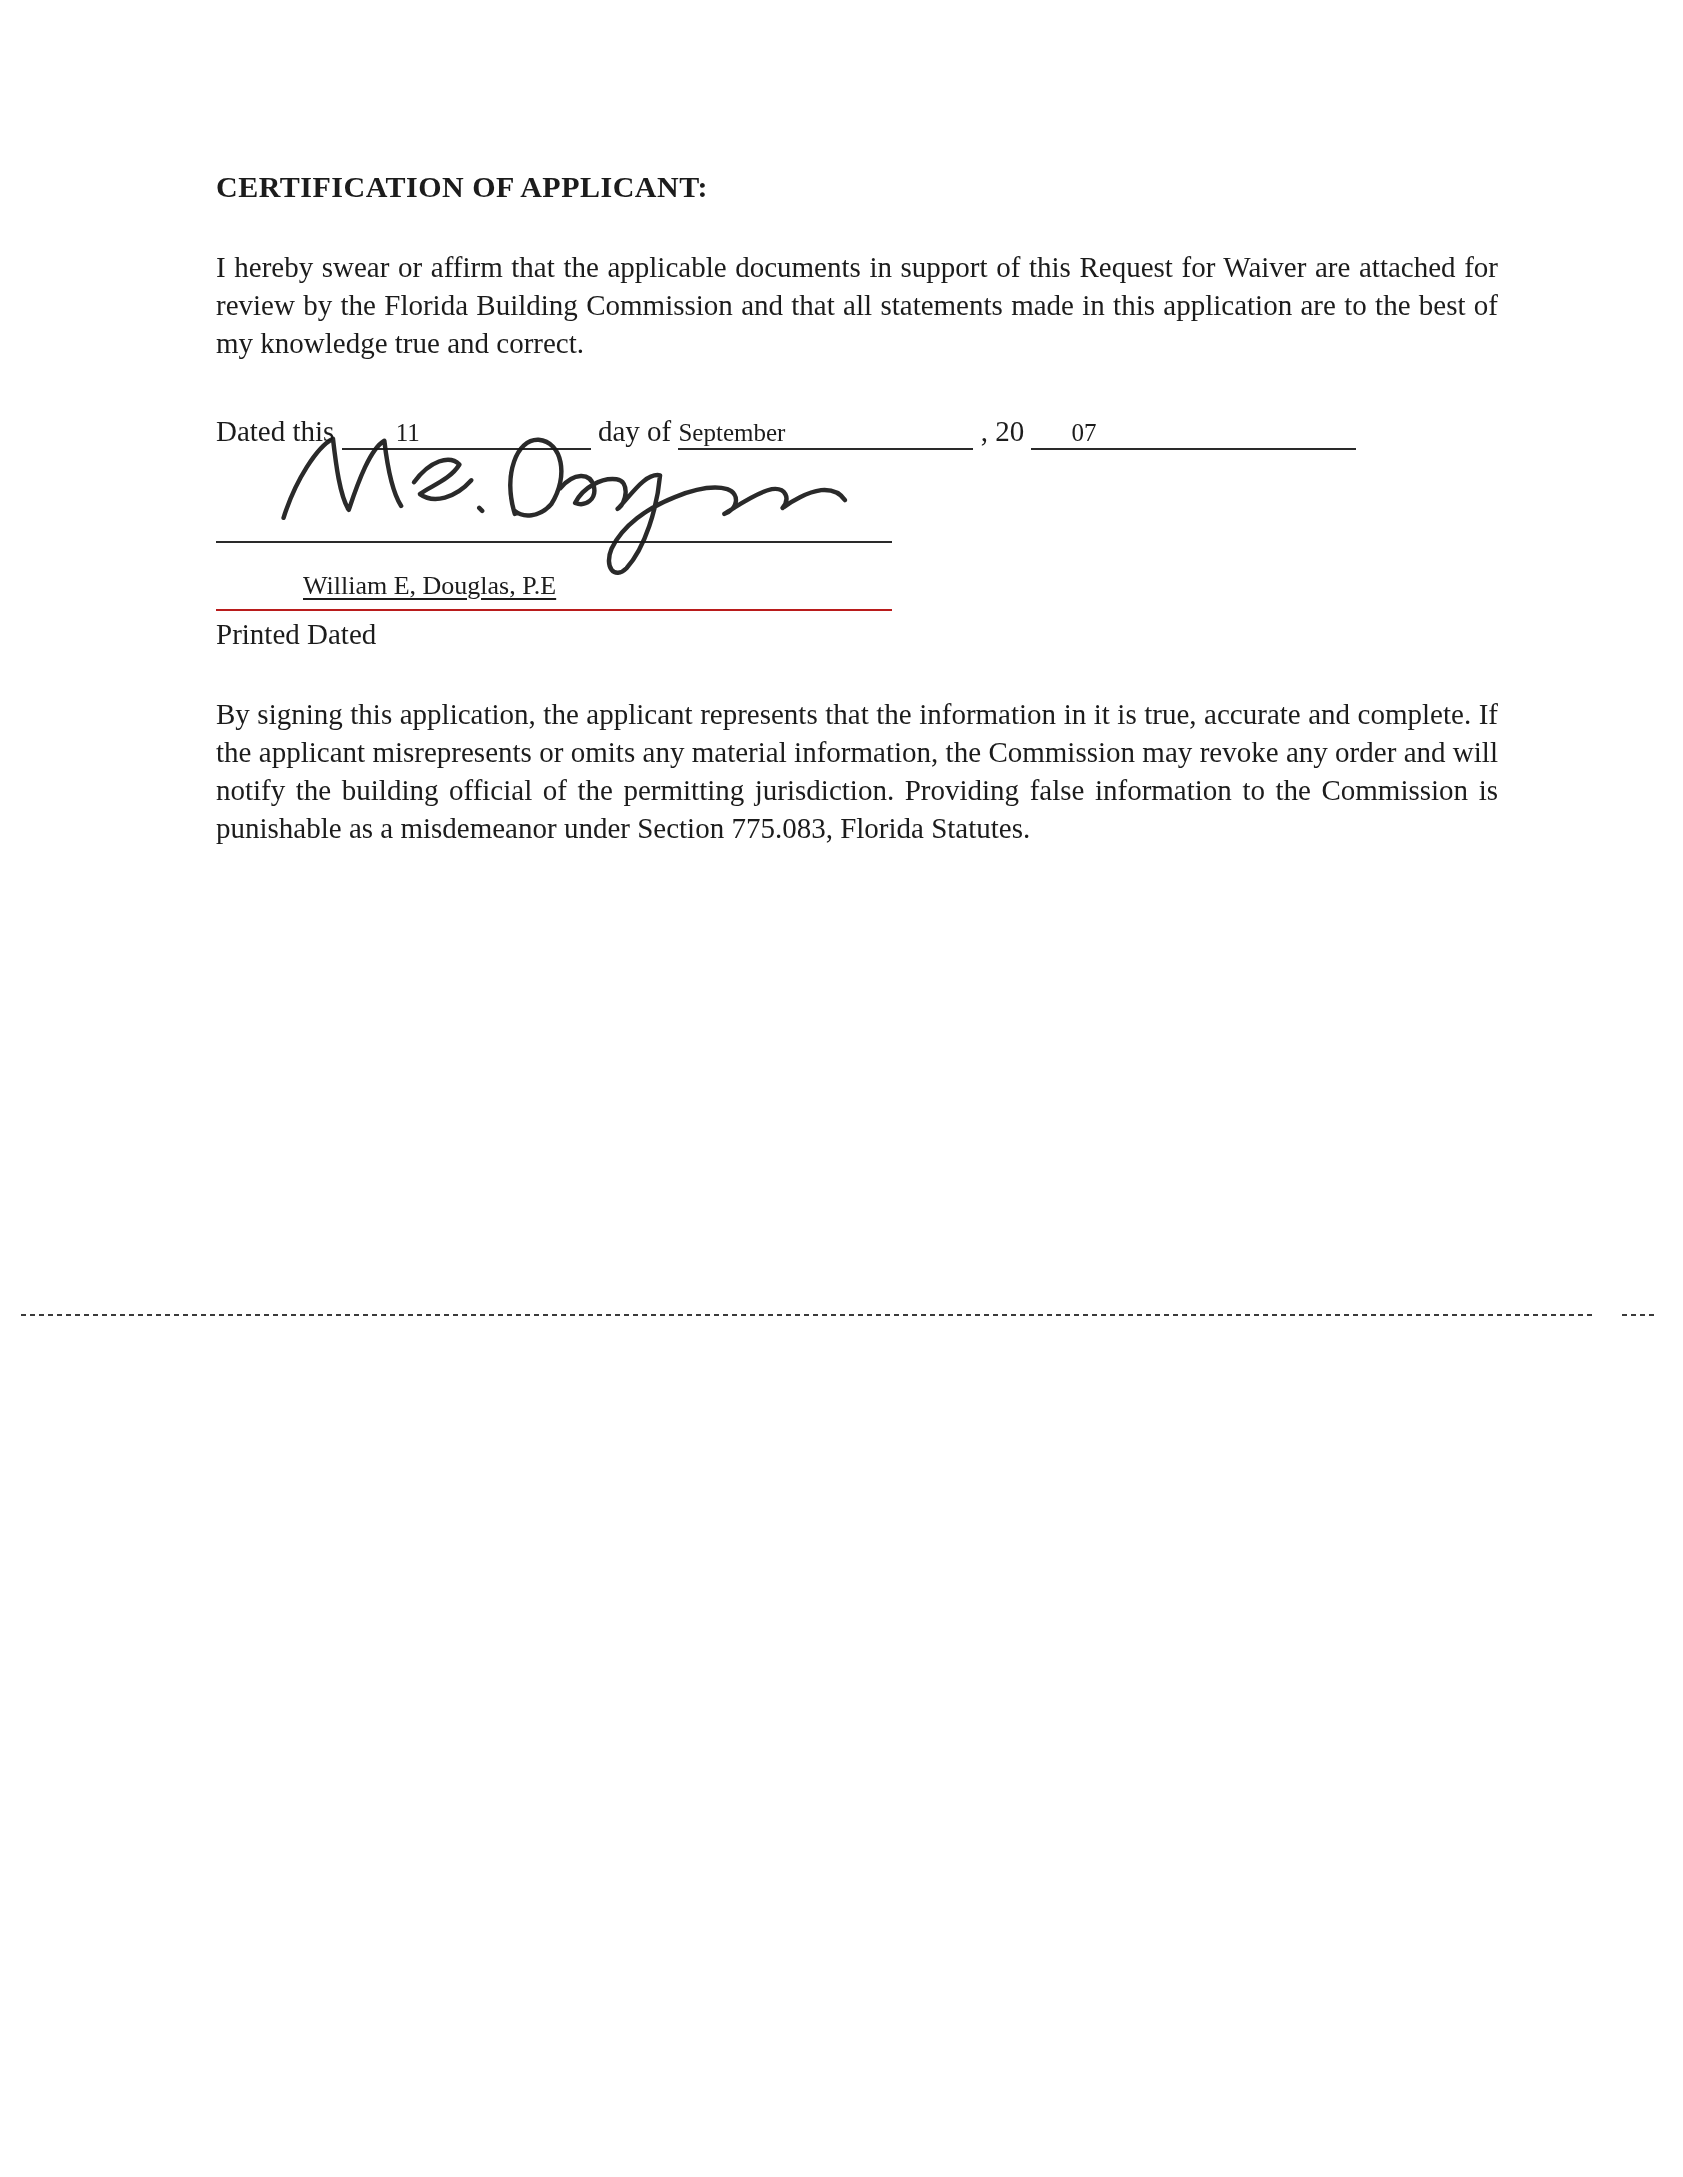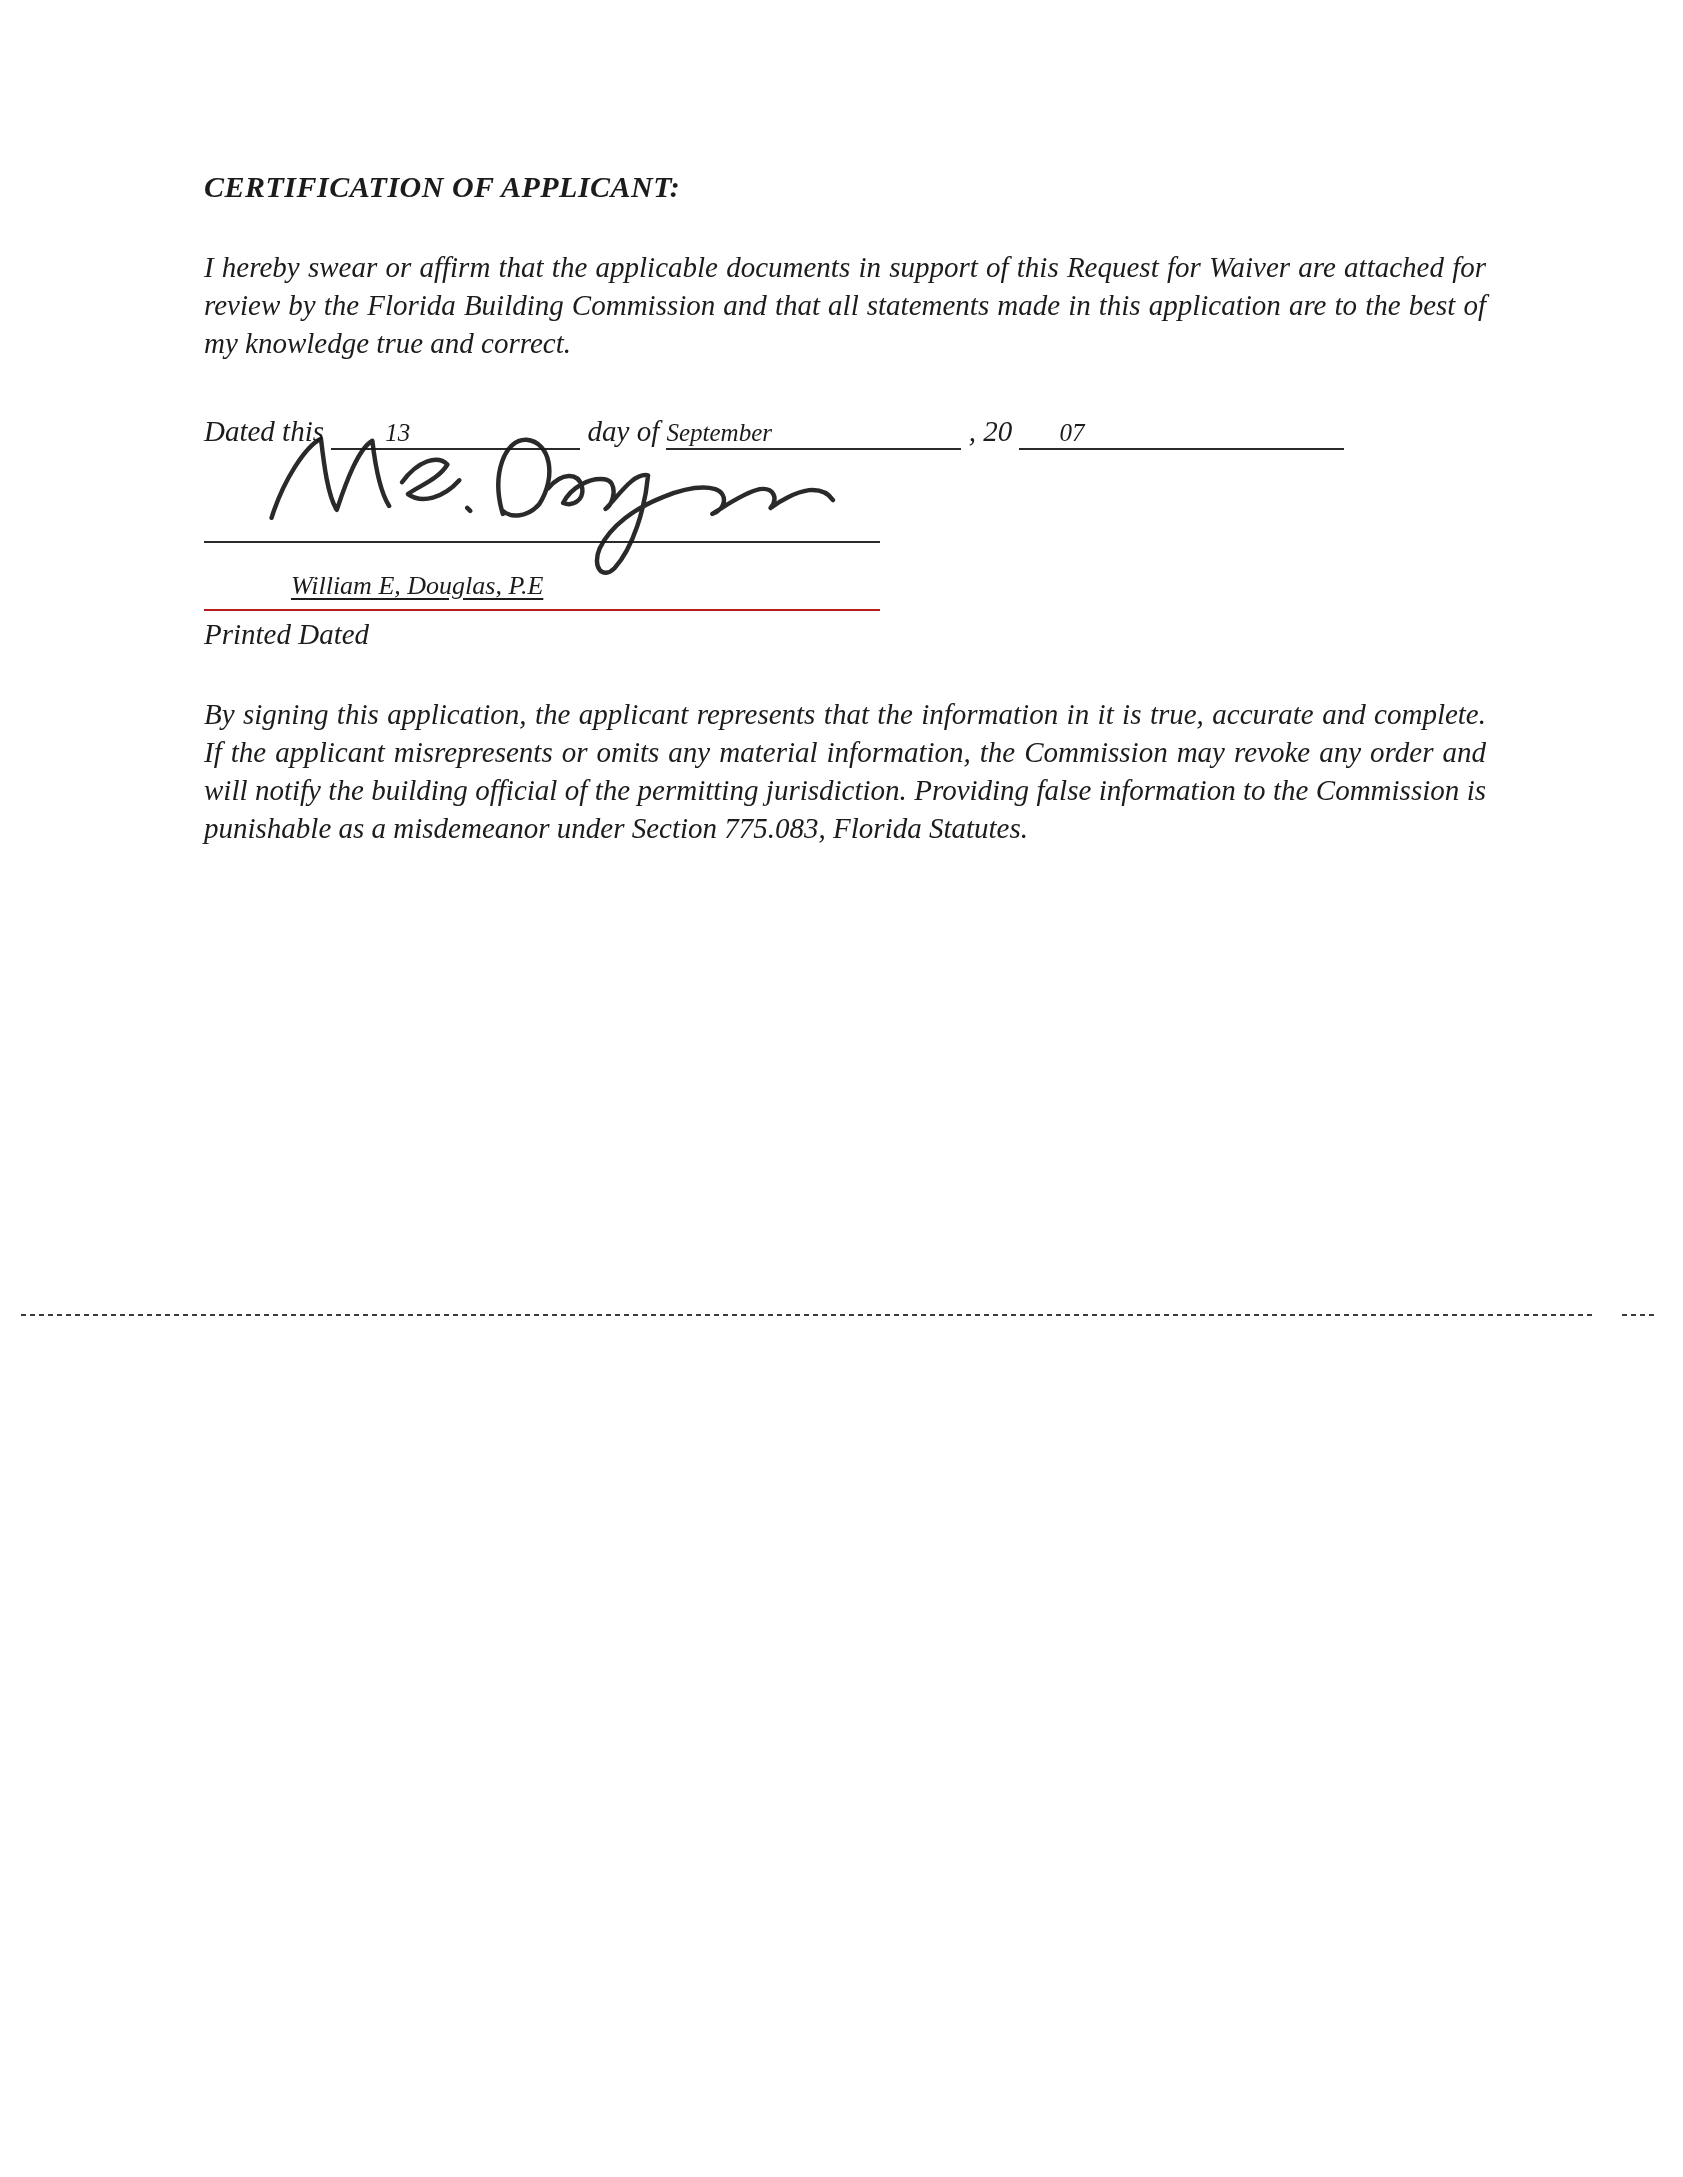--- a/index.html
+++ b/index.html
@@ -11,24 +11,23 @@
     position: relative;
     width: 1683px;
     height: 2177px;
     background: #ffffff;
     font-family: "Liberation Serif", "DejaVu Serif", serif;
     color: #1c1c1c;
     overflow: hidden;
   }
   .content {
     position: absolute;
-    left: 204px;
+    left: 216px;
     top: 170px;
     width: 1282px;
-    font-style: italic;
   }
   .doc-title {
     font-weight: bold;
     font-size: 30px;
     letter-spacing: 0.5px;
     margin: 0 0 44px 0;
   }
   .para {
     font-size: 29px;
     line-height: 38px;
@@ -117,21 +116,21 @@
 
 <div class="page">
   <div class="content">
 
     <h1 class="doc-title">CERTIFICATION OF APPLICANT:</h1>
 
     <p class="para para-1">I hereby swear or affirm that the applicable documents in support of this Request for Waiver are attached for review by the Florida Building Commission and that all statements made in this application are to the best of my knowledge true and correct.</p>
 
     <div class="dated-line">
       <span>Dated this</span>
-      <span class="blank blank-day">13</span>
+      <span class="blank blank-day">11</span>
       <span>day of</span>
       <span class="blank blank-month">September</span>
       <span>, 20</span>
       <span class="blank blank-year">07</span>
     </div>
 
     <div class="sig-block">
       <svg class="sig-svg" viewBox="0 0 620 170" xmlns="http://www.w3.org/2000/svg">
         <g fill="none" stroke="#181818" stroke-width="4.5" stroke-linecap="round" stroke-linejoin="round" opacity="0.92">
           <path d="M8,100 C20,62 42,28 58,20 C61,46 65,78 74,92 C84,62 96,30 110,22 C113,48 118,74 127,88"></path>

